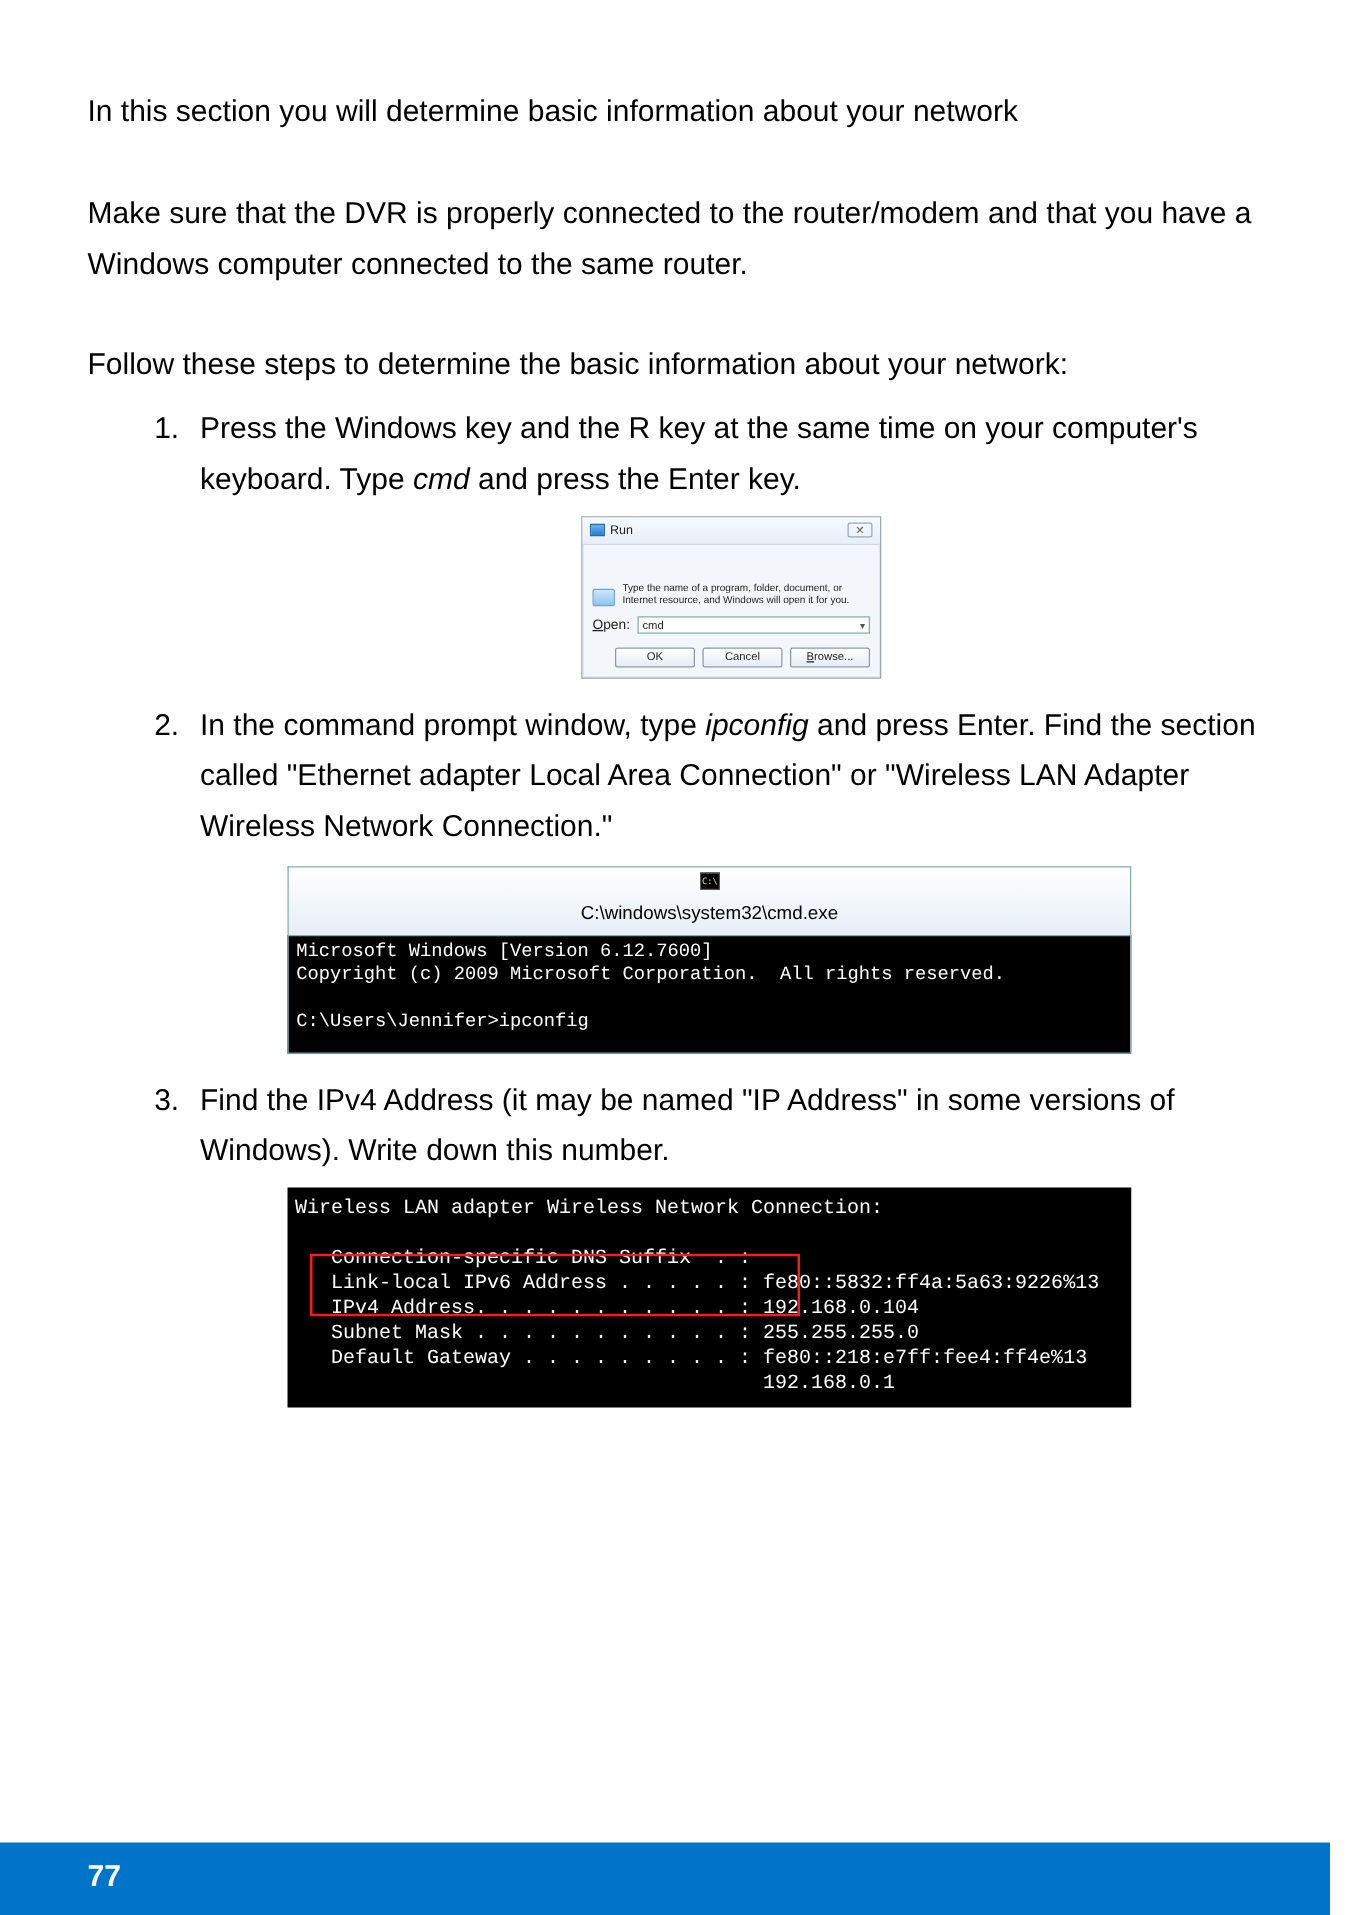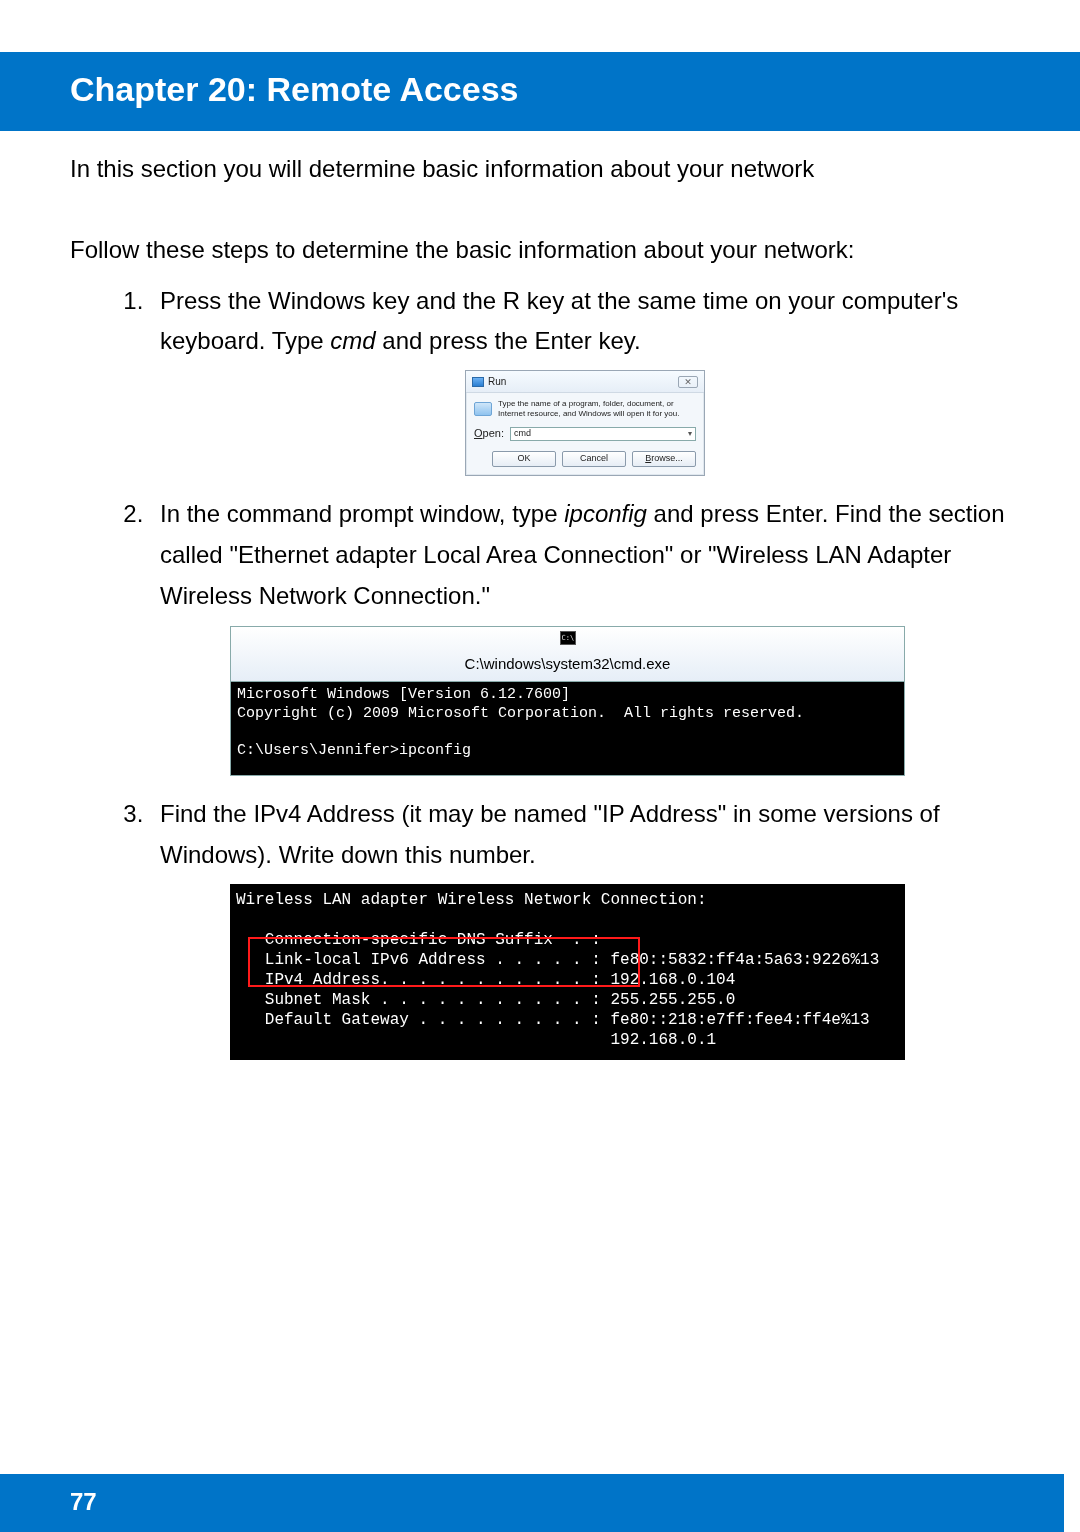--- a/index.html
+++ b/index.html
@@ -16,21 +16,21 @@
   .run-dialog-wrap { text-align: center; margin: 8px 0 18px 0; }
   .run-dialog {
     display: inline-block; width: 240px; border: 1px solid #9aa7b5; background: #f3f7fb;
     font-size: 9px; font-family: "Segoe UI", Tahoma, sans-serif; text-align: left; color: #222;
     box-shadow: 0 0 0 1px #dfe7ee inset;
   }
   .run-title { display: flex; align-items: center; padding: 2px 6px; font-size: 10px; font-weight: normal; background: linear-gradient(#f6fbff,#e6eef7); border-bottom: 1px solid #cfd9e4;}
   .run-title .run-ico { width: 12px; height: 10px; background: linear-gradient(#6cb1f3,#2a7ed1); border: 1px solid #2a6aa9; margin-right: 4px; }
   .run-title .x { margin-left: auto; width: 20px; height: 12px; border: 1px solid #9aa7b5; text-align: center; line-height: 10px; border-radius: 2px; font-size: 9px; color: #666; }
   .run-body { padding: 6px 8px 8px 8px; }
-  .run-row1 { display: flex; gap: 6px; align-items: center; margin-bottom: 6px;}
+  .run-row1 { display: flex; gap: 6px; align-items: flex-end; margin-bottom: 6px; margin-top: 24px;}
   .run-row1 .big-ico { width: 18px; height: 14px; background: linear-gradient(#cfe6f9,#8fc3ef); border: 1px solid #6ea5d6; border-radius: 2px; flex: none; margin-top:1px;}
   .run-row1 .desc { font-size: 8px; line-height: 1.2; }
   .run-row2 { display: flex; align-items: center; gap: 6px; margin-bottom: 8px;}
   .run-row2 .lbl { font-size: 11px; }
   .run-row2 .lbl u { text-decoration: underline; }
   .run-row2 .inp { flex:1; height: 14px; border: 1px solid #8aa; background:#fff; font-size:9px; padding: 0 3px; display:flex; align-items:center; justify-content:space-between;}
   .run-row2 .inp .dd { color:#555; font-size:8px;}
   .run-buttons { display:flex; justify-content:flex-end; gap:6px; }
   .run-buttons .btn { width: 64px; height: 16px; font-size: 9px; border: 1px solid #8a9aab; border-radius: 2px; background: linear-gradient(#fff,#e6edf5); display:flex; align-items:center; justify-content:center;}
 
@@ -46,26 +46,26 @@
 
   .footer-band { position: absolute; left:0; right:16px; bottom:0; height: 58px; background:#0074c8; color:#fff; font-weight:bold; font-size:24px; padding: 14px 70px; }
   .page { position: relative; width:1080px; height:1532px; }
 </style>
 </head>
 <body>
 <div class="page">
 
 <div class="top-gap"></div>
 
-<div class="chapter-banner">Chapter 20: Remote Access</div>
 
 <div class="content">
 
   <div class="para">In this section you will determine basic information about your network</div>
 
+  <div class="para">Make sure that the DVR is properly connected to the router/modem and that you have a Windows computer connected to the same router.</div>
 
   <div class="para tight" style="margin-bottom:10px;">Follow these steps to determine the basic information about your network:</div>
 
   <ol>
     <li>
       <span>Press the Windows key and the R key at the same time on your computer's keyboard. Type </span><span class="ital">cmd</span><span> and press the Enter key.</span>
       <div class="run-dialog-wrap">
         <div class="run-dialog">
           <div class="run-title">
             <span class="run-ico"></span>

